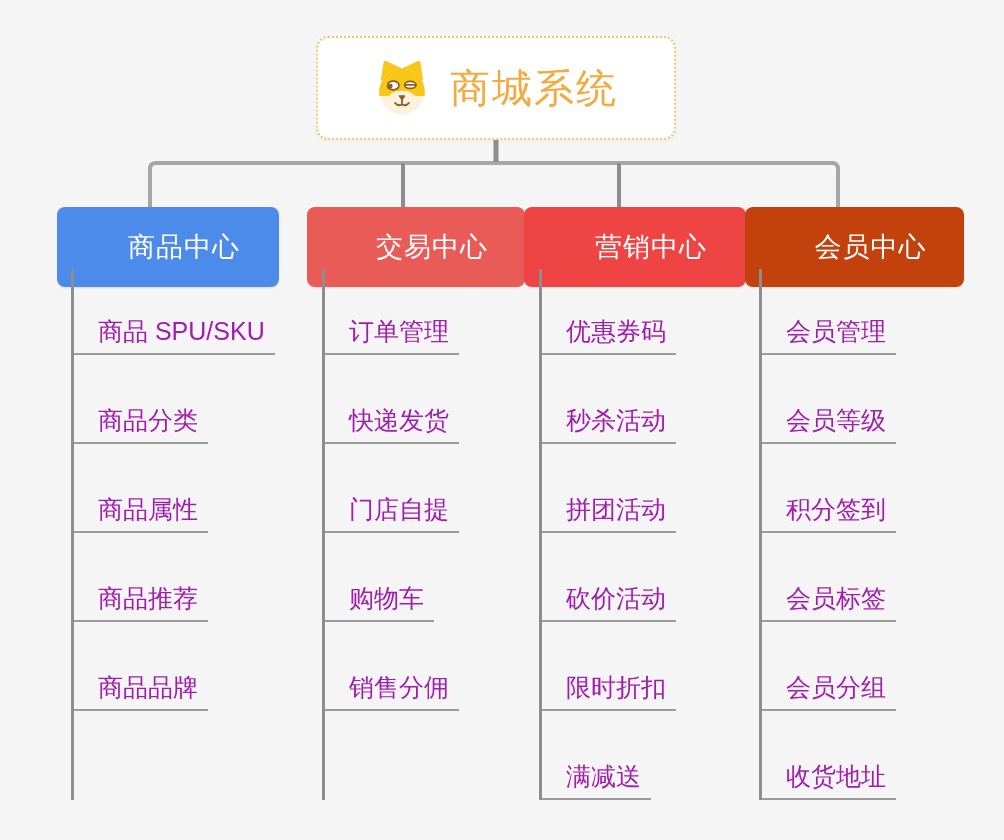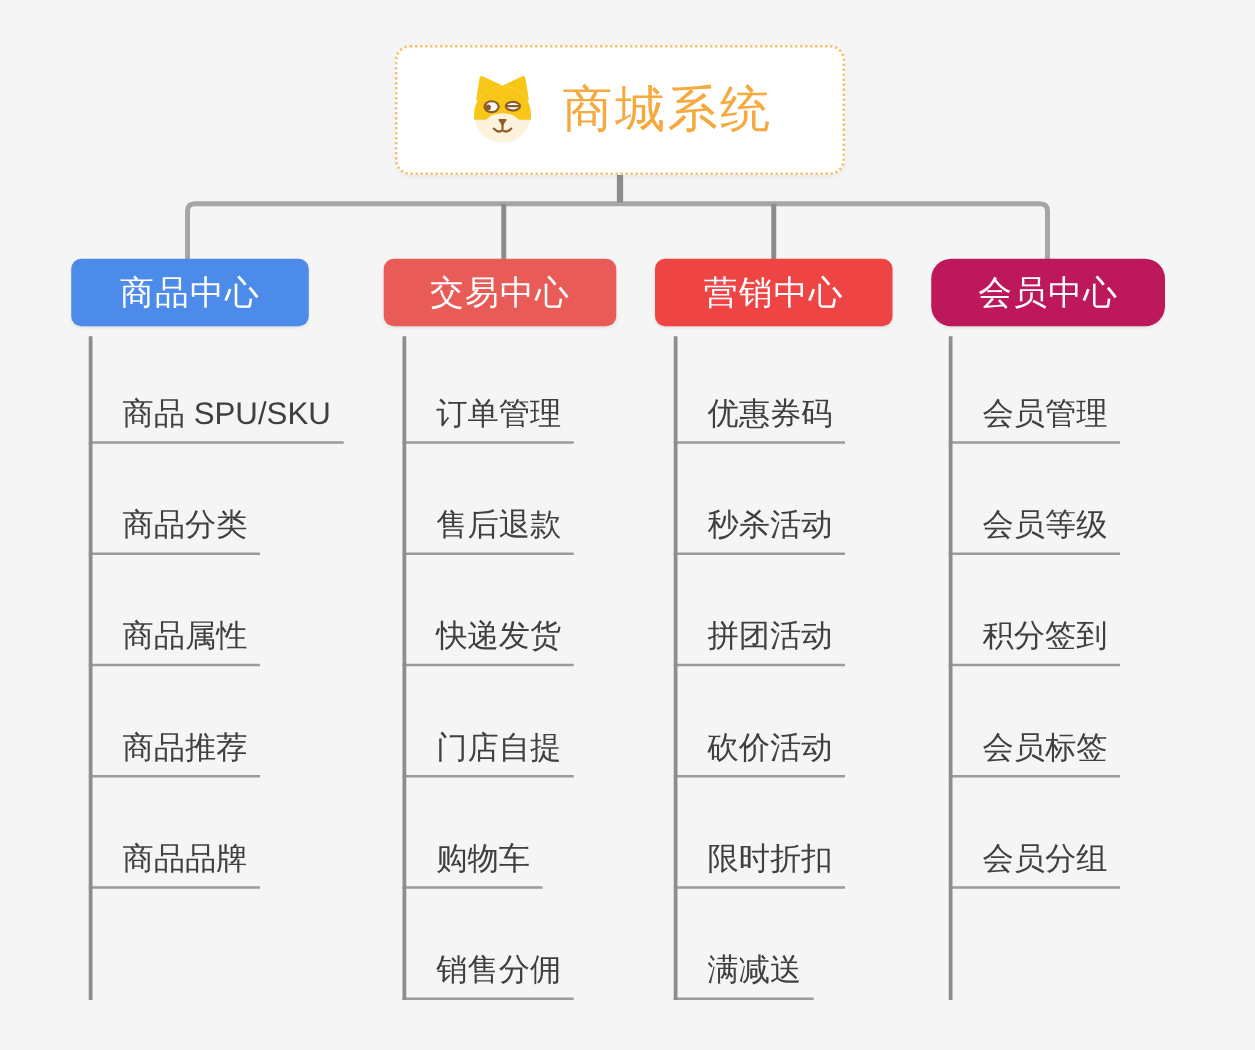--- a/index.html
+++ b/index.html
@@ -15,42 +15,43 @@
     position:absolute;left:316px;top:36px;width:360px;height:104px;
     background:#ffffff;border:2px dotted #f6c26e;border-radius:12px;
     box-sizing:border-box;display:flex;align-items:center;justify-content:center;gap:20px;
     box-shadow:0 1px 3px rgba(0,0,0,.05);
   }
   .root-title{font-size:40px;color:#f5a93f;letter-spacing:2px;line-height:1;}
   .dog{width:56px;height:56px;display:inline-flex;}
 
   
   .branch{
-    position:absolute;top:207px;height:54px;border-radius:8px;
+    position:absolute;top:207px;height:80px;border-radius:8px;
     display:flex;align-items:center;justify-content:center;
     color:#ffffff;font-size:27px;letter-spacing:1px;line-height:1;
     box-shadow:0 1px 2px rgba(0,0,0,.08);
+    padding-left:32px;
   }
   .b0{left:57px;width:190px}
   .b1{left:307px;width:186px}
   .b2{left:524px;width:190px}
   .b3{left:745px;width:187px}
 
   
   .col{position:absolute;top:266px;}
   .c0{left:71px}
   .c1{left:322px}
   .c2{left:539px}
   .c3{left:759px}
   .trunk{position:absolute;left:0;top:3px;width:3px;height:531px;background:#8d8d8d;}
   .row{height:89px;display:flex;align-items:flex-end;}
   .leaf{
     display:inline-block;white-space:nowrap;line-height:1;
     padding:0 10px 9px 27px;border-bottom:2px solid #9b9b9b;
-    font-size:25px;color:#404040;
+    font-size:25px;color:#a21caf;
   }
 </style>
 </head>
 <body>
 
 <svg class="connectors" width="1004" height="840" aria-hidden="true">
   <path d="M150 209 L150 169 Q150 163 156 163 L832 163 Q838 163 838 169 L838 209" fill="none" stroke="#a6a6a6" stroke-width="4"></path>
   <path d="M496 139 L496 162" fill="none" stroke="#8d8d8d" stroke-width="5"></path>
   <path d="M403 163 L403 209" fill="none" stroke="#8d8d8d" stroke-width="4"></path>
   <path d="M619 163 L619 209" fill="none" stroke="#8d8d8d" stroke-width="4"></path>
@@ -78,21 +79,21 @@
 
 <div class="branch b0" style="background: rgb(77, 139, 234);">
   <span>商品中心</span>
 </div>
 <div class="branch b1" style="background: rgb(233, 91, 87); text-align: center;">
   <span>交易中心</span>
 </div>
 <div class="branch b2" style="background: #ef4444;">
   <span>营销中心</span>
 </div>
-<div class="branch b3" style="background: #be185d; border-radius: 16px;">
+<div class="branch b3" style="background: #c2410c;">
   <span>会员中心</span>
 </div>
 
 <div class="col c0">
   <div class="trunk"></div>
   <div class="row">
       <span class="leaf">商品 SPU/SKU</span>
     </div>
   <div class="row">
       <span class="leaf">商品分类</span>
@@ -105,23 +106,20 @@
     </div>
   <div class="row">
       <span class="leaf">商品品牌</span>
     </div>
 </div>
 
 <div class="col c1">
   <div class="trunk"></div>
   <div class="row">
       <span class="leaf">订单管理</span>
-    </div>
-  <div class="row">
-      <span class="leaf">售后退款</span>
     </div>
   <div class="row">
       <span class="leaf">快递发货</span>
     </div>
   <div class="row">
       <span class="leaf">门店自提</span>
     </div>
   <div class="row">
       <span class="leaf">购物车</span>
     </div>
@@ -162,13 +160,16 @@
     </div>
   <div class="row">
       <span class="leaf">积分签到</span>
     </div>
   <div class="row">
       <span class="leaf">会员标签</span>
     </div>
   <div class="row">
       <span class="leaf">会员分组</span>
     </div>
+  <div class="row">
+      <span class="leaf">收货地址</span>
+    </div>
 </div>
 
 </body></html>

